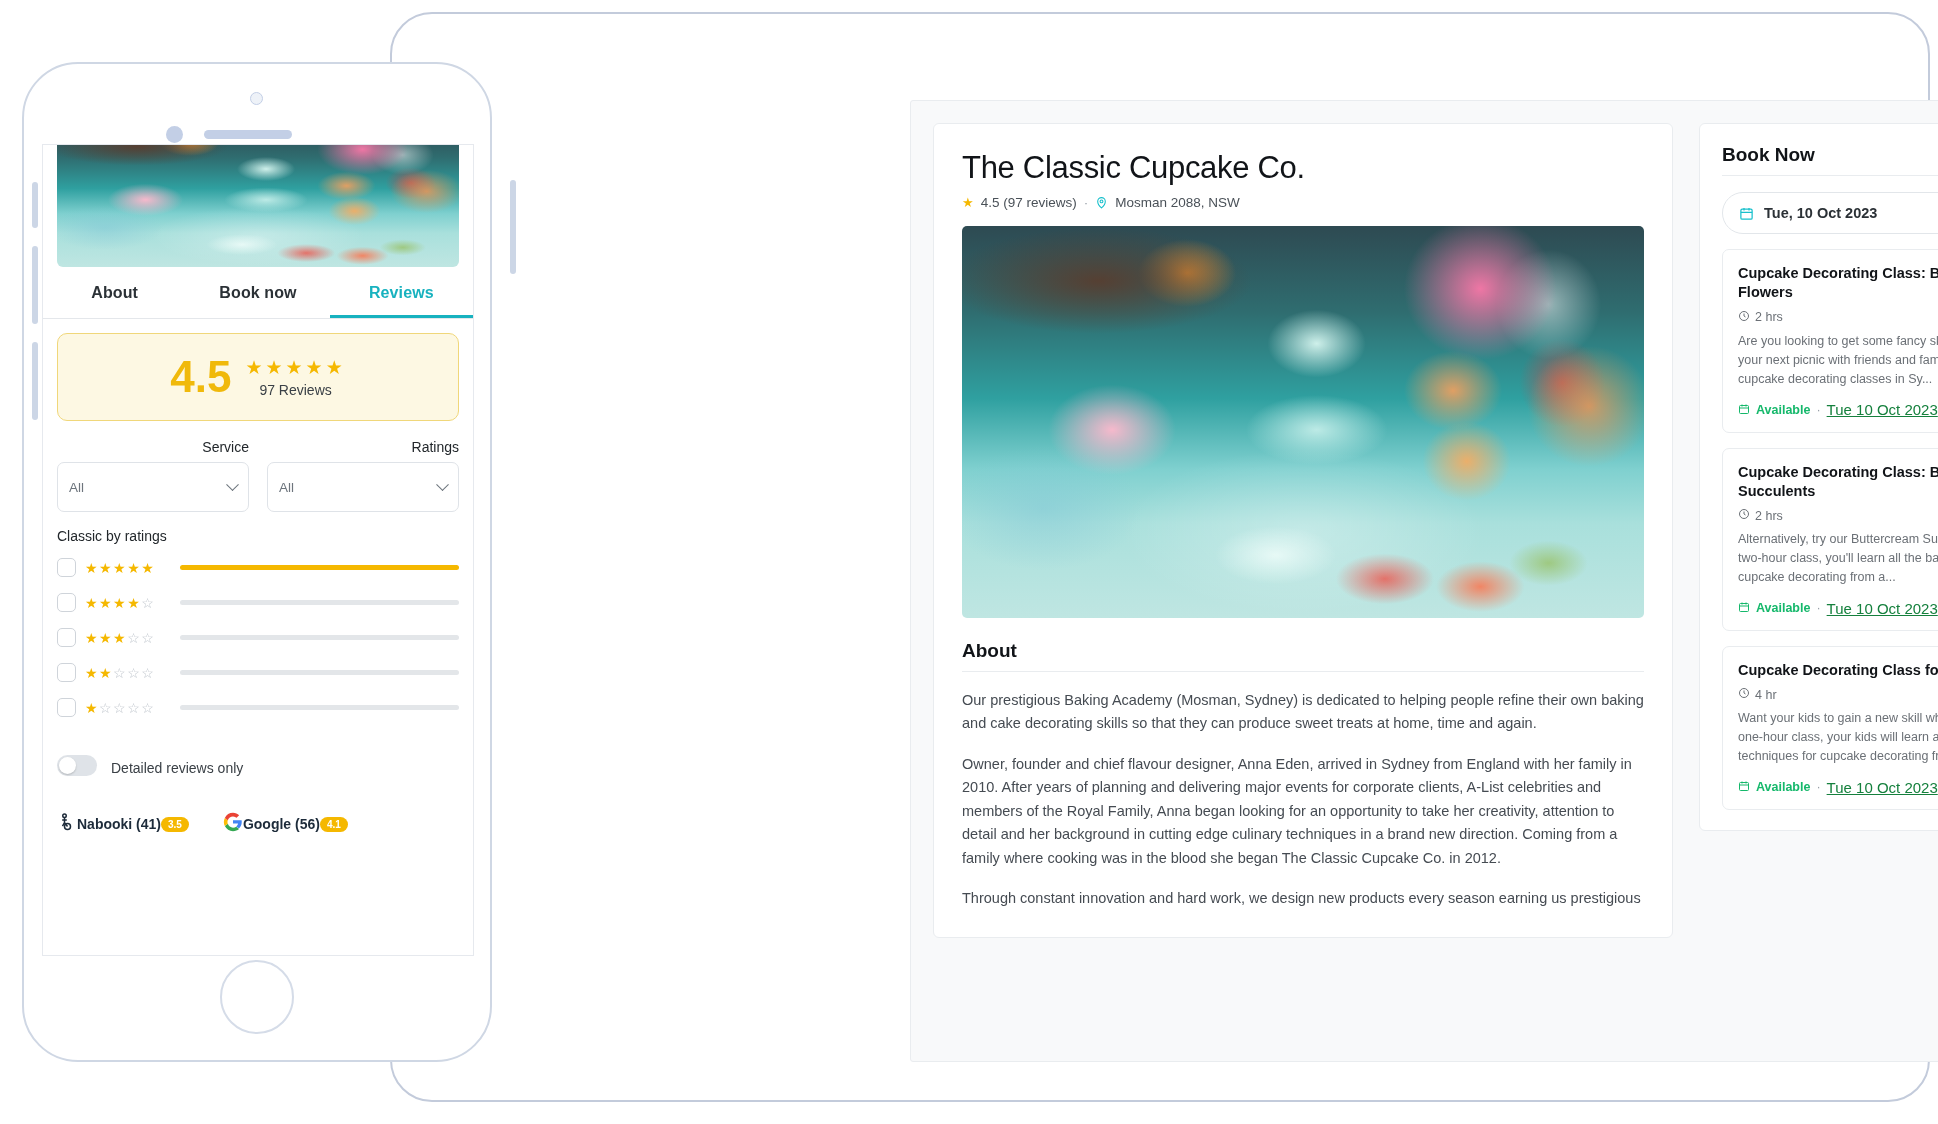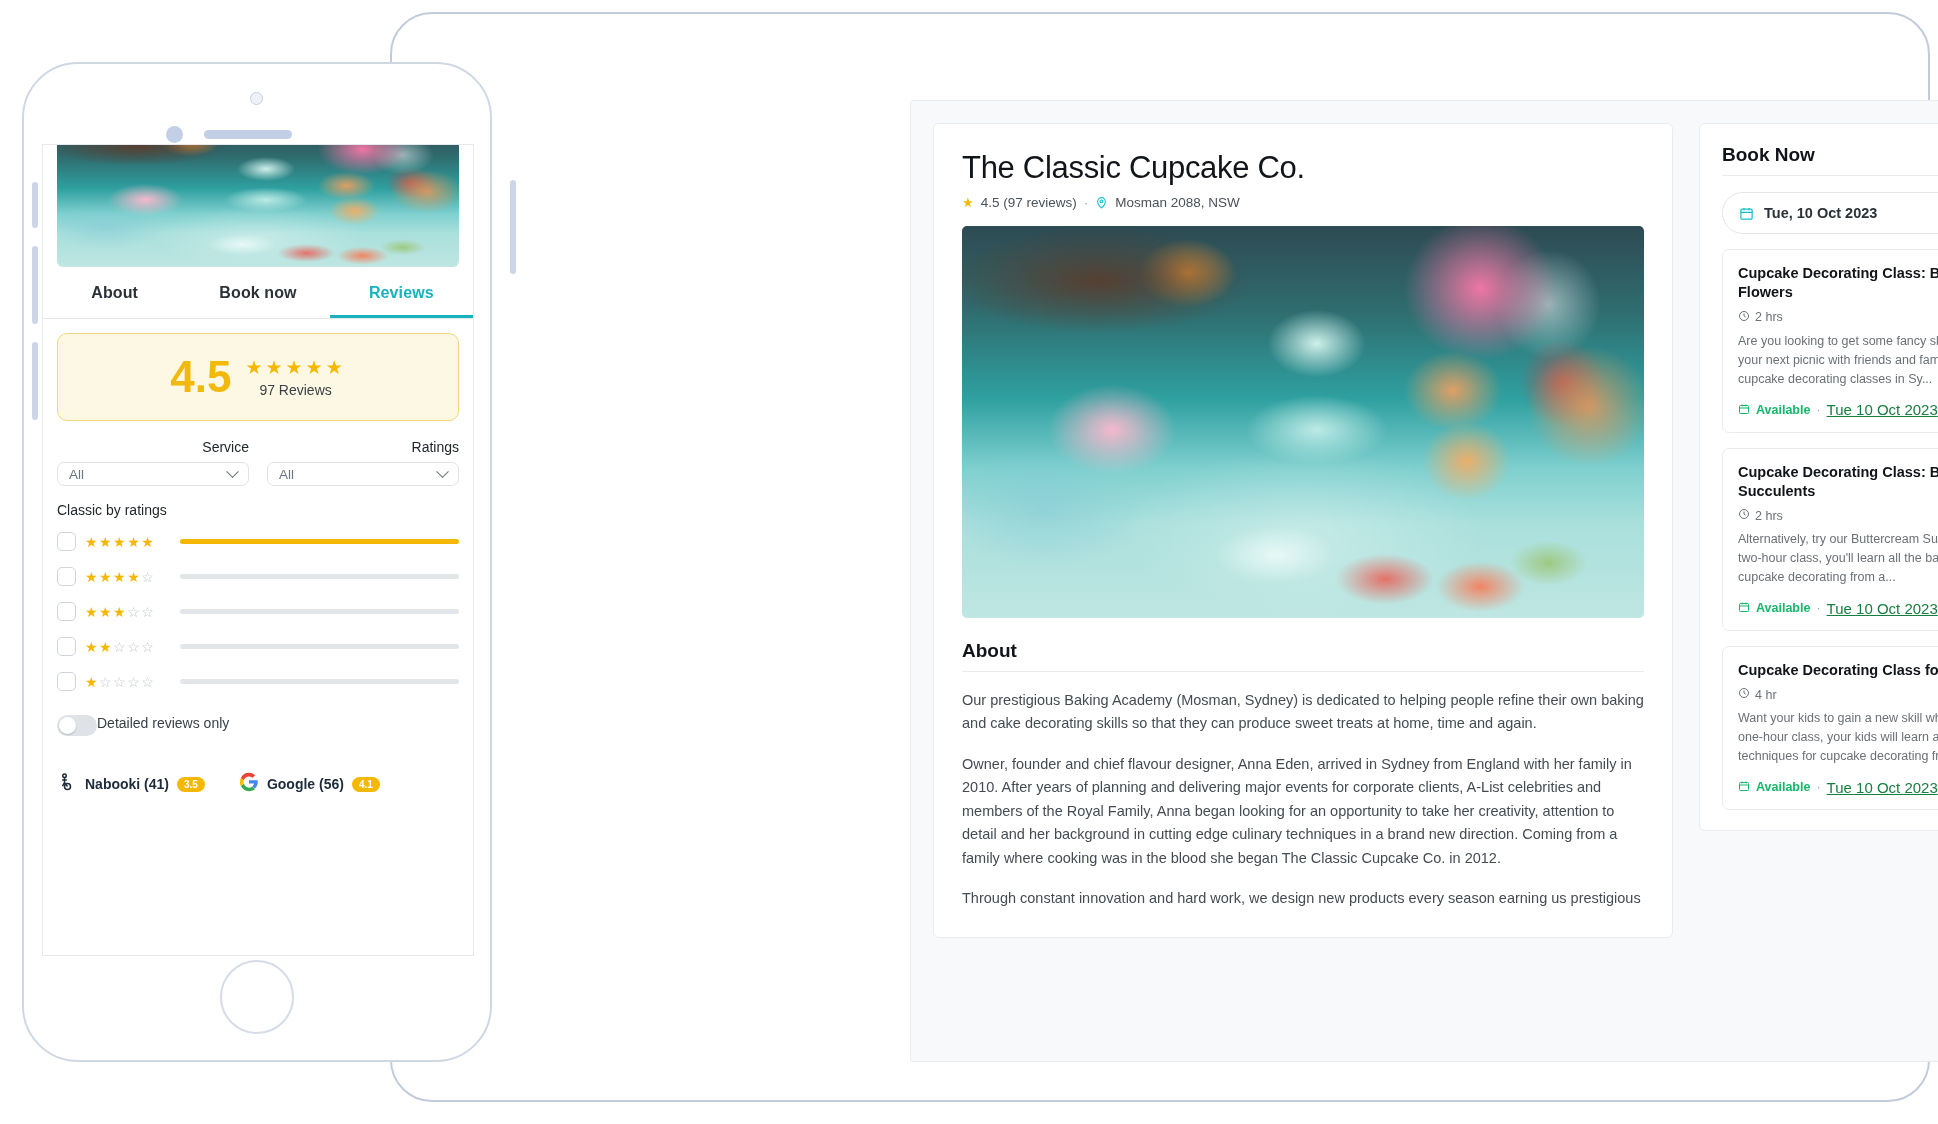--- a/index.html
+++ b/index.html
@@ -97,44 +97,44 @@
   }
   .rating-num{ font-size:44px; font-weight:700; color:#f0b90b; line-height:1; }
   .rating-right{ display:flex; flex-direction:column; align-items:center; gap:3px; }
   .rating-stars{ color:#f5b800; font-size:19px; letter-spacing:3px; }
   .rating-count{ font-size:14px; color:#3a4046; font-weight:400; }
 
   .filters{ display:flex; gap:18px; margin-top:18px;text-align:right; }
   .filter-col{ flex:1; }
   .filter-label{ font-size:14px; color:#22272b; margin-bottom:7px; }
   .select{
-    height:24px; border:1px solid #dfe3e8; border-radius:7px; background:#fff;
+    height:50px; border:1px solid #dfe3e8; border-radius:7px; background:#fff;
     display:flex; align-items:center; justify-content:space-between;
     padding:0 11px; font-size:13.5px; color:#6d757d;
   }
   .chev{ width:9px; height:9px; border-right:1.6px solid #6d757d; border-bottom:1.6px solid #6d757d;
     transform: rotate(45deg) translate(-2px,-2px); }
 
   .fbr-label{ font-size:14px; color:#22272b; margin-top:16px; margin-bottom:6px; }
   .rate-row{ display:flex; align-items:center; gap:9px; height:35px; }
   .cb{ width:19px; height:19px; border:1.4px solid #cfd4da; border-radius:5px; background:#fff; flex:0 0 auto;}
   .rstars{ font-size:14px; letter-spacing:1.5px; white-space:nowrap; flex:0 0 auto; width:86px;}
   .rstars .on{ color:#f5b800; }
   .rstars .off{ color:#bfc5cc; }
   .bar{ flex:1; height:5px; border-radius:3px; background:#e3e6e9; }
   .bar.full{ background:#f5b800; }
 
-  .toggle-row{ display:flex; align-items:flex-start; margin-top:16px; }
+  .toggle-row{ display:flex; align-items:flex-end; gap:14px; margin-top:30px; }
   .toggle{ width:40px; height:21px; border-radius:11px; background:#dfe3e8; position:relative; flex:0 0 auto;}
   .toggle-knob{ position:absolute; left:2px; top:2px; width:17px; height:17px; border-radius:50%;
     background:#fff; box-shadow:0 1px 2px rgba(0,0,0,.2); }
   .toggle-text{ font-size:14px; color:#3a4046; }
 
   .sources{ display:flex; gap:34px; align-items:center; margin-top:36px; padding-bottom:10px;}
-  .source{ display:flex; align-items:center; gap:8px; }
+  .source{ display:flex; align-items:center; gap:0; }
   .source-name{ font-size:14px; font-weight:700; color:#1d2b3a; }
   .badge{ background:#f5b800; color:#fff; font-size:10px; font-weight:700;
     border-radius:10px; padding:2px 7px; }
 
   
   .dt-wrap{ display:flex; gap:26px; padding:22px; }
   .dt-main{ width:740px; background:#fff; border:1px solid #e9ecef; border-radius:6px; padding:26px 28px; }
   .dt-title{ font-size:31px; font-weight:400; color:#111418; letter-spacing:-.3px; }
   .dt-meta{ display:flex; align-items:center; gap:7px; margin-top:9px; font-size:13.5px; color:#4a5158; }
   .meta-star{ color:#f5b800; font-size:13px; }

